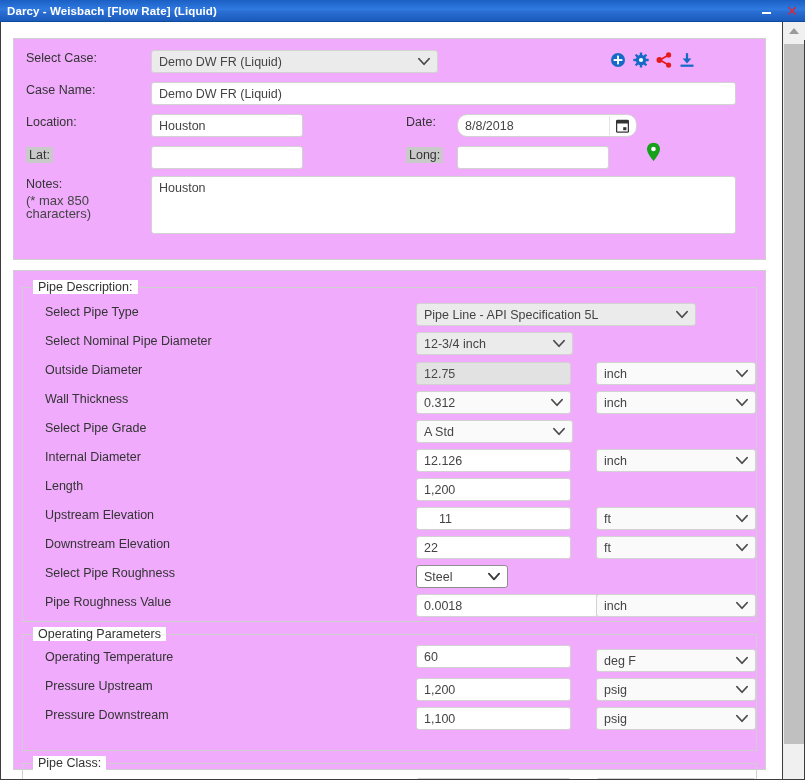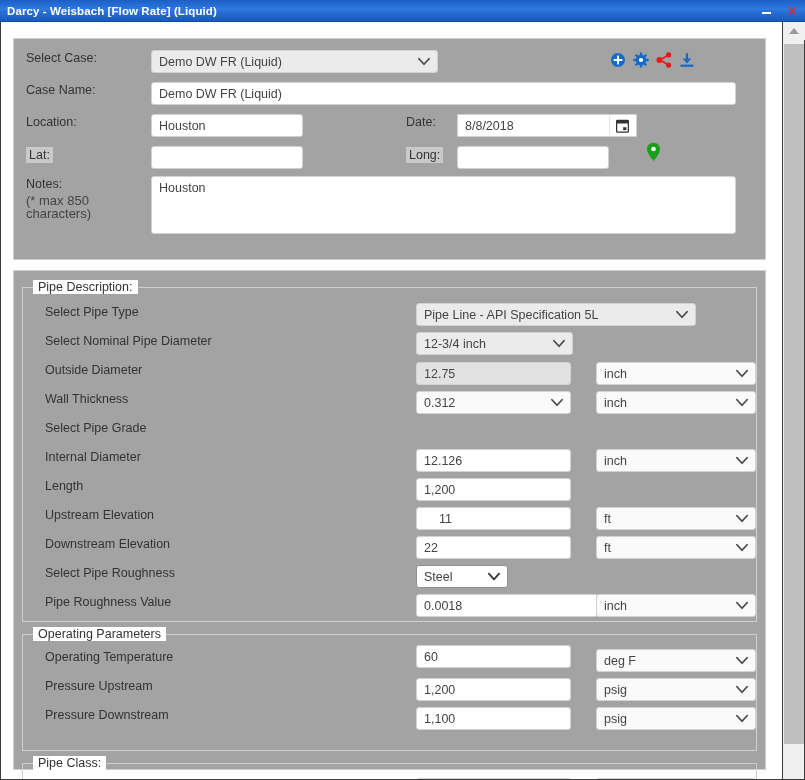--- a/index.html
+++ b/index.html
@@ -93,21 +93,21 @@
     top: 22px; left: 1px;
     width: 20px;
     height: 700px;
     background: #c0c0c0;
   }
 
   
   .panel {
     position: absolute;
     border: 1px solid #cfcfcf;
-    background: #a3a3a3;
+    background: #f0abfc;
   }
   #panel-case { left: 12px; top: 16px; width: 753px; height: 222px; }
   #panel-pipe { left: 12px; top: 248px; width: 753px; height: 500px; }
 
   
   .fieldset {
     position: absolute;
     border: 1px solid #cfcfcf;
   }
   .fieldset-legend {
@@ -187,21 +187,21 @@
     transform: translateY(-50%);
     width: 12px; height: 12px;
     display: flex; align-items: center; justify-content: center;
   }
   .dd .caret svg { display: block; }
 
   
   .datefield {
     position: relative;
     border: 1px solid #d2d2d2;
-    border-radius: 1px;
+    border-radius: 10px;
     background: #ffffff;
     height: 23px;
     display: flex; align-items: center;
     font-size: 12.5px;
     color: #444444;
     padding: 0 30px 0 7px;
     overflow: hidden;
   }
   .cal-btn {
     position: absolute;
@@ -405,20 +405,28 @@
             <span class="caret">
               <svg width="13" height="9" viewBox="0 0 13 9">
                   <path d="M1 1.5 L6.5 7.5 L12 1.5" stroke="#4b4b4b" stroke-width="1.9" fill="none" stroke-linecap="round" stroke-linejoin="round"></path>
                 </svg>
             </span>
           </div>
 
           <div class="row" style="left:22px; top:133px;">
             <span class="lbl">Select Pipe Grade</span>
           </div>
+          <div class="dd" style="position:absolute; left:393px; top:132px; width:157px;">
+            <span>A Std</span>
+            <span class="caret">
+              <svg width="13" height="9" viewBox="0 0 13 9">
+                  <path d="M1 1.5 L6.5 7.5 L12 1.5" stroke="#4b4b4b" stroke-width="1.9" fill="none" stroke-linecap="round" stroke-linejoin="round"></path>
+                </svg>
+            </span>
+          </div>
 
           <div class="row" style="left:22px; top:162px;">
             <span class="lbl">Internal Diameter</span>
           </div>
           <div class="inp" style="position:absolute; left:393px; top:161px; width:155px;">12.126</div>
           <div class="dd" style="position:absolute; left:573px; top:161px; width:160px;">
             <span>inch</span>
             <span class="caret">
               <svg width="13" height="9" viewBox="0 0 13 9">
                   <path d="M1 1.5 L6.5 7.5 L12 1.5" stroke="#4b4b4b" stroke-width="1.9" fill="none" stroke-linecap="round" stroke-linejoin="round"></path>

